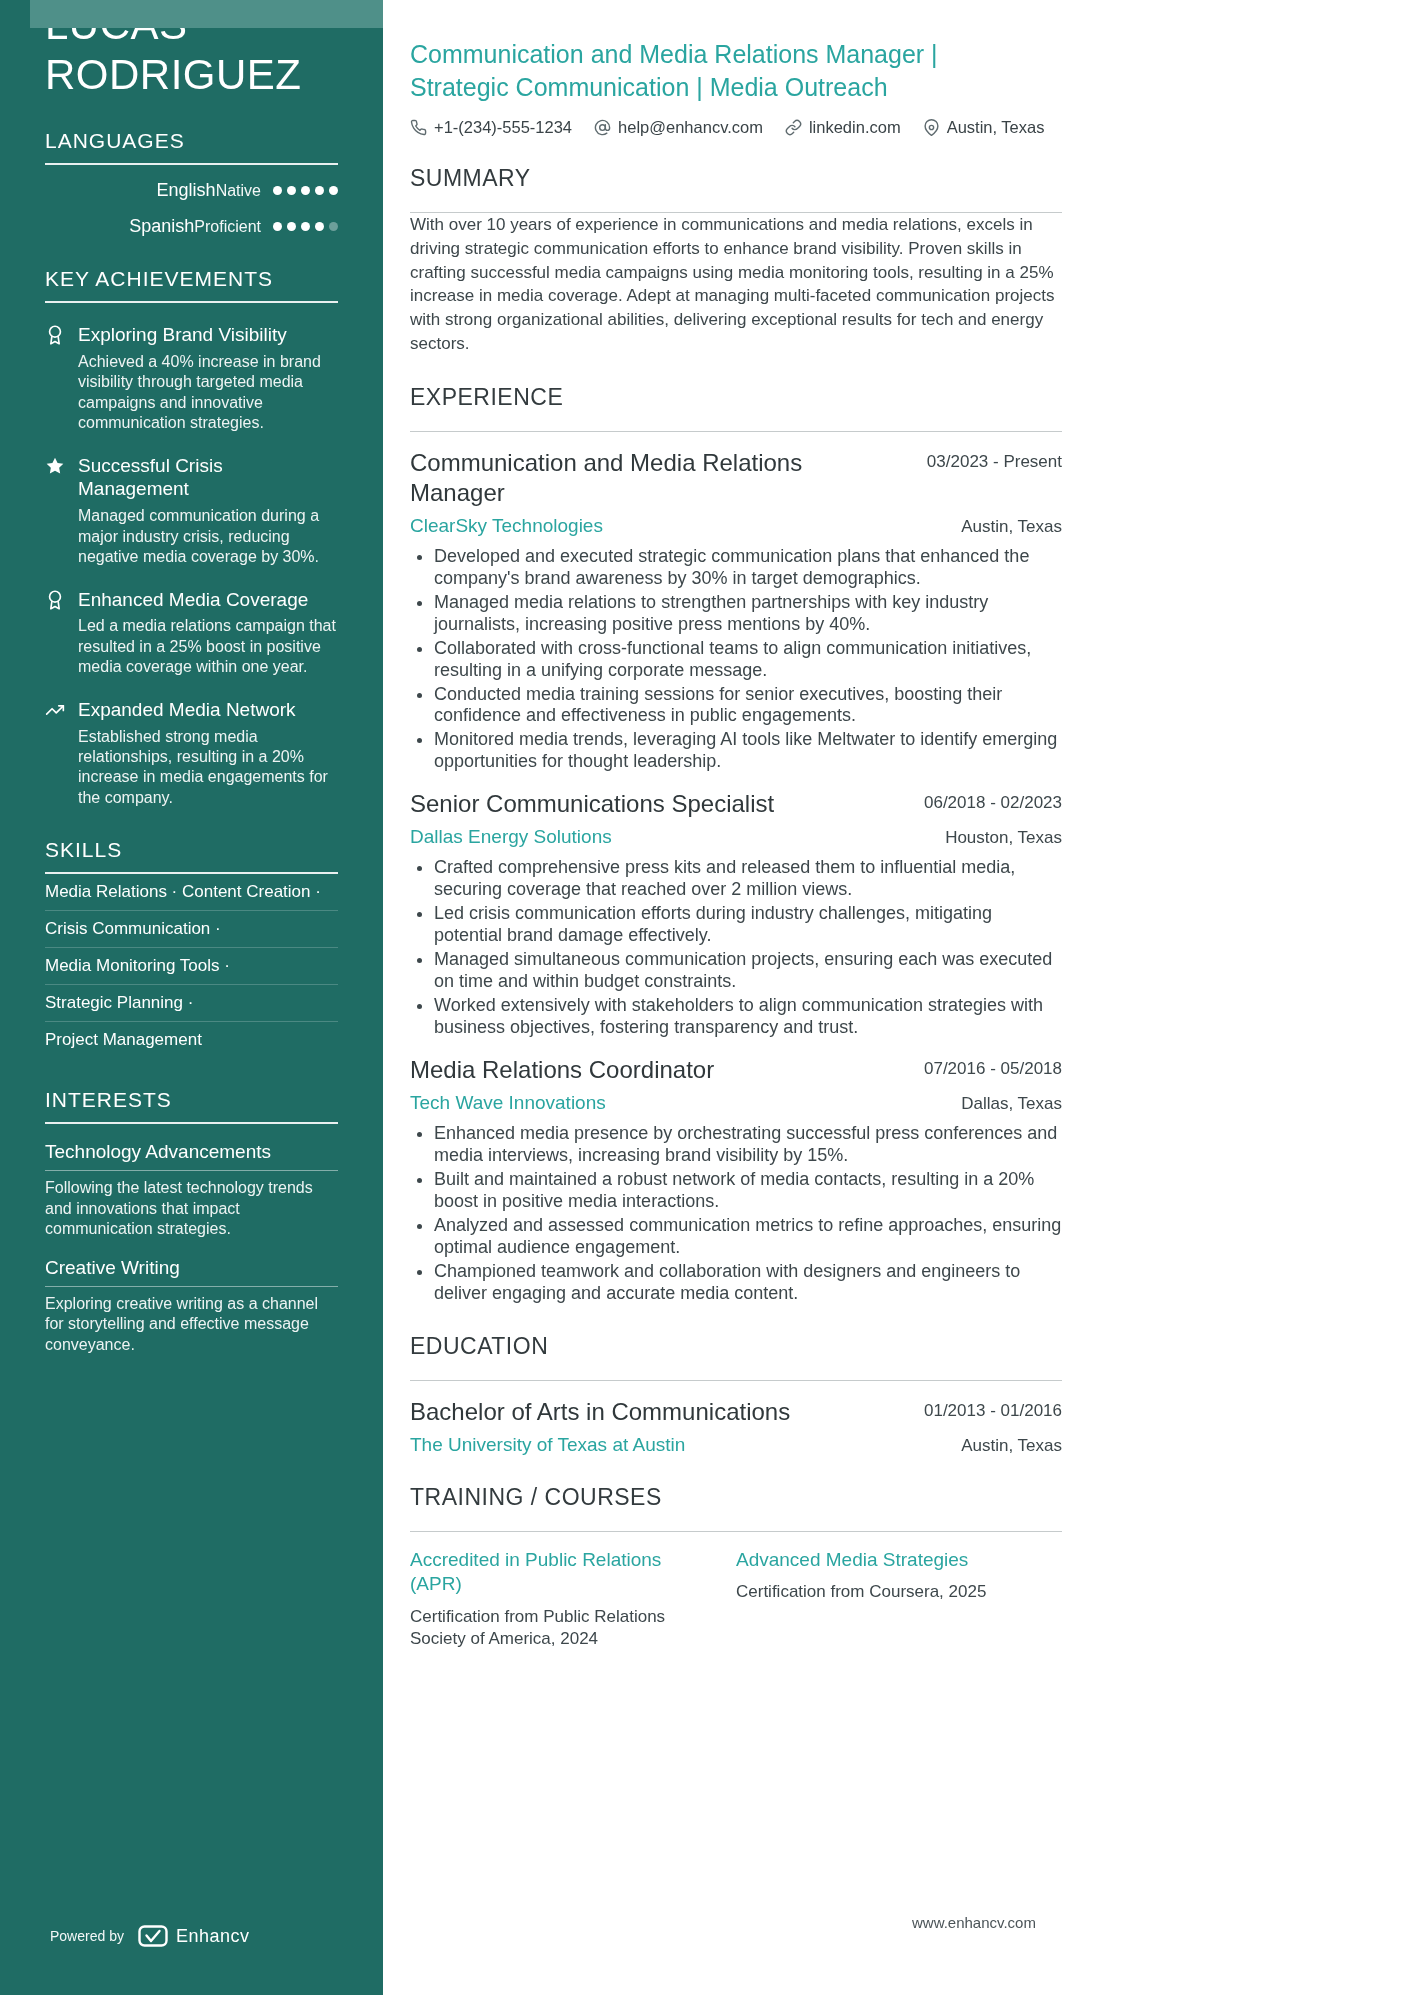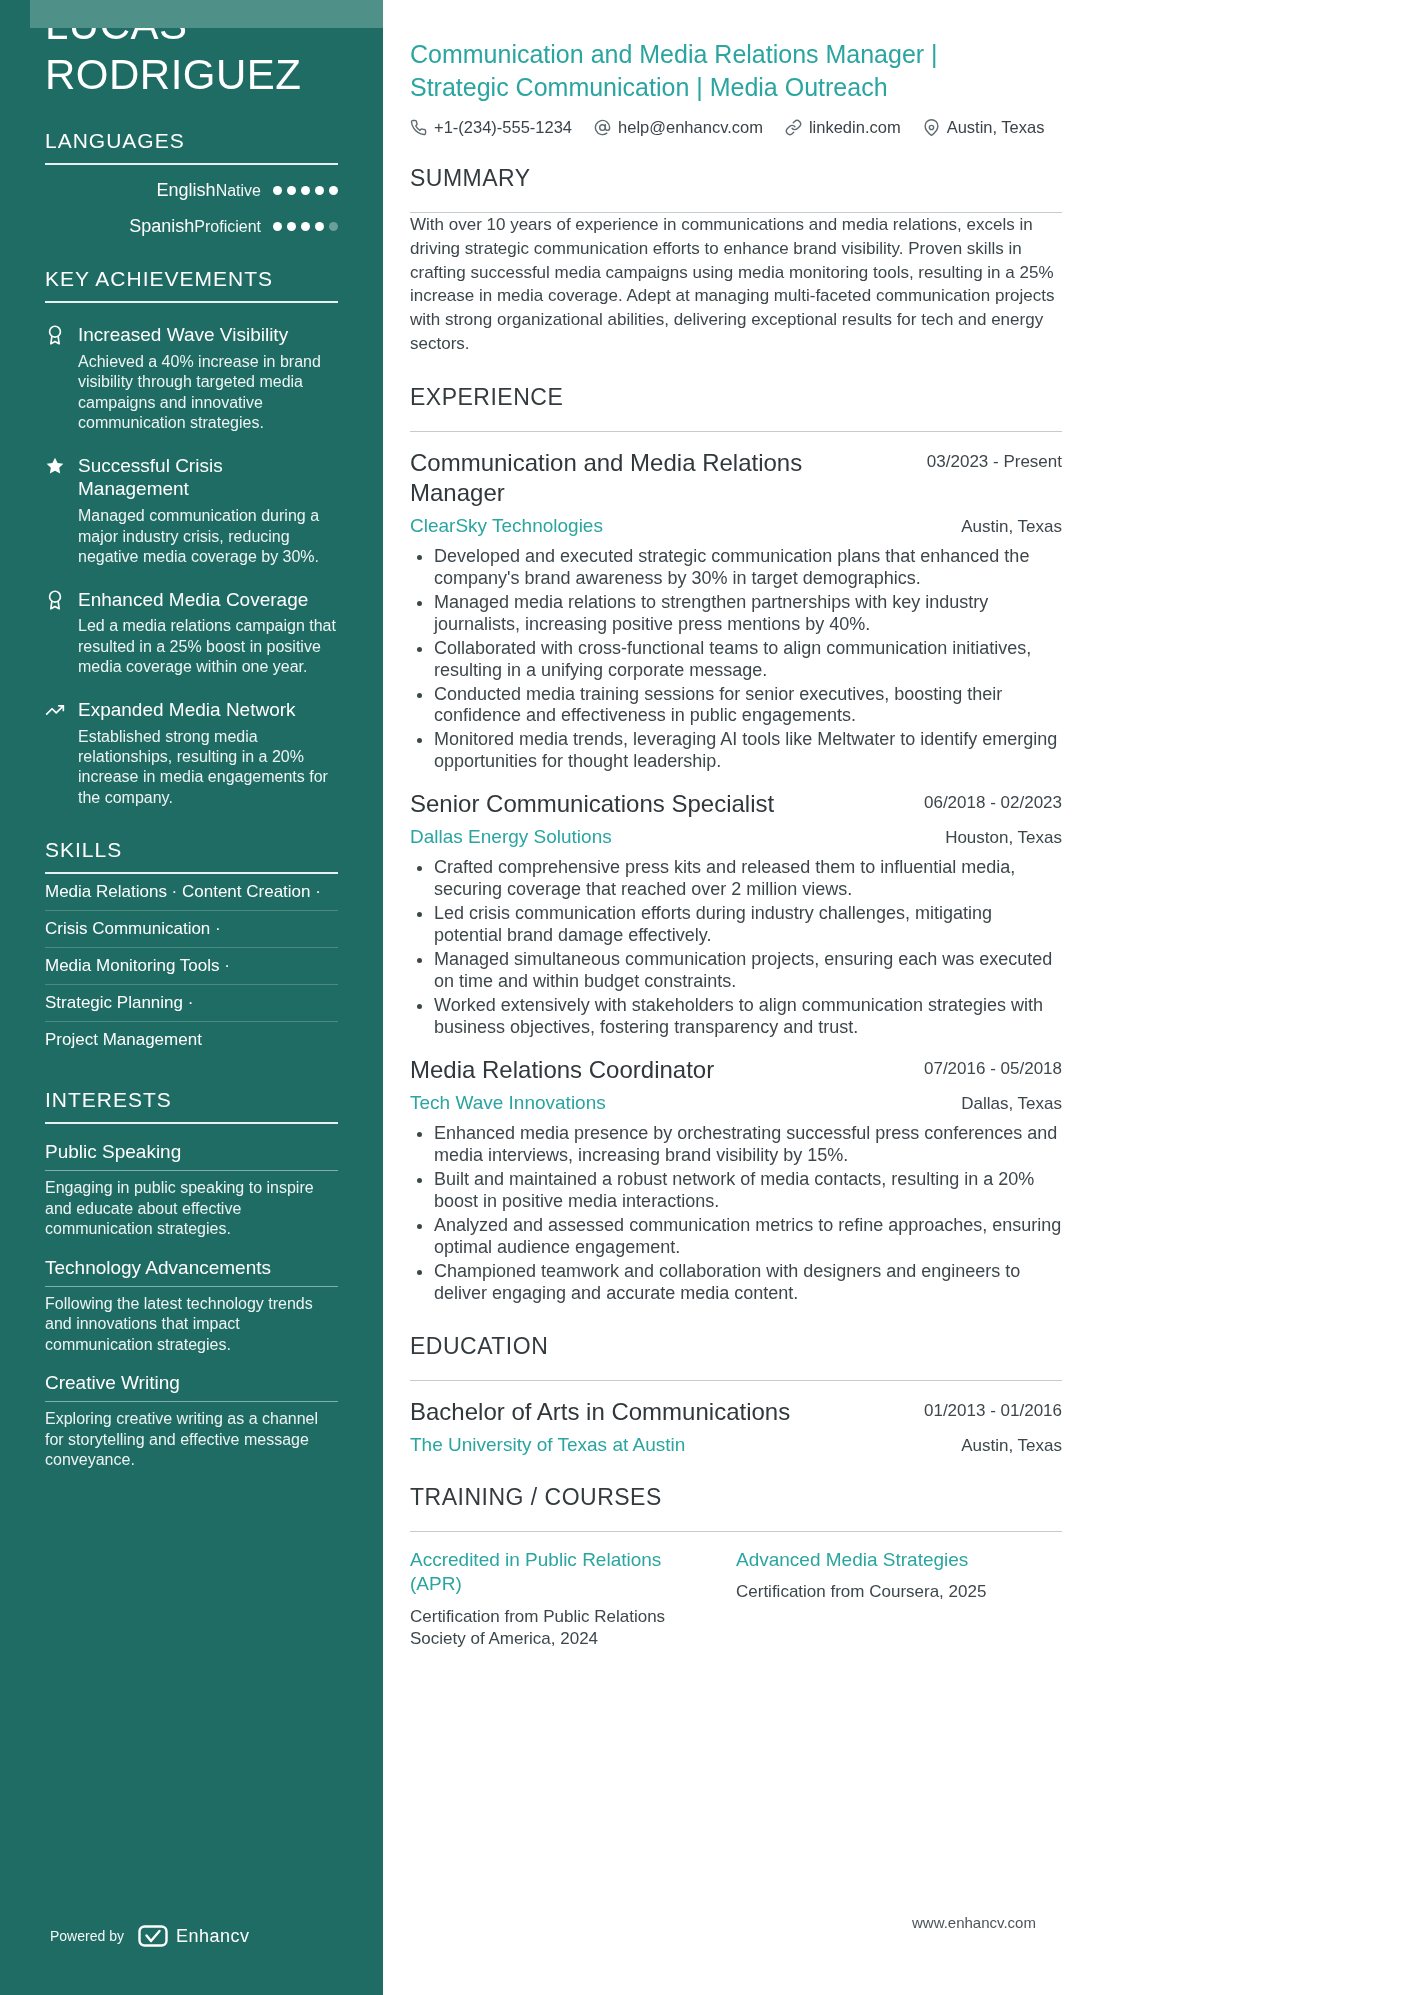--- a/index.html
+++ b/index.html
@@ -99,21 +99,21 @@
       <h2 class="side-title">KEY ACHIEVEMENTS</h2>
 
       <div class="ach-item">
         <span class="ach-icon">
           <svg viewBox="0 0 24 24">
               <circle cx="12" cy="8" r="6.5"></circle>
               <polyline points="8.21 13.89 7 22.5 12 19.8 17 22.5 15.79 13.88"></polyline>
             </svg>
         </span>
         <div>
-          <div class="ach-title">Increased Wave Visibility</div>
+          <div class="ach-title">Exploring Brand Visibility</div>
           <div class="ach-text">Achieved a 40% increase in brand visibility through targeted media campaigns and innovative communication strategies.</div>
         </div>
       </div>
 
       <div class="ach-item">
         <span class="ach-icon">
           <svg viewBox="0 0 24 24">
               <polygon points="12 2 15.09 8.26 22 9.27 17 14.14 18.18 21.02 12 17.77 5.82 21.02 7 14.14 2 9.27 8.91 8.26" fill="#ffffff" stroke="none"></polygon>
             </svg>
         </span>
@@ -156,24 +156,20 @@
       <div class="skill-line">Crisis Communication ·</div>
       <div class="skill-line">Media Monitoring Tools ·</div>
       <div class="skill-line">Strategic Planning ·</div>
       <div class="skill-line">Project Management</div>
     </section>
 
     <section class="side-sec">
       <h2 class="side-title">INTERESTS</h2>
 
       <div class="int-item">
-        <div class="int-title">Public Speaking</div>
-        <div class="int-text">Engaging in public speaking to inspire and educate about effective communication strategies.</div>
-      </div>
-      <div class="int-item">
         <div class="int-title">Technology Advancements</div>
         <div class="int-text">Following the latest technology trends and innovations that impact communication strategies.</div>
       </div>
       <div class="int-item">
         <div class="int-title">Creative Writing</div>
         <div class="int-text">Exploring creative writing as a channel for storytelling and effective message conveyance.</div>
       </div>
     </section>
 
     <div class="side-footer">

